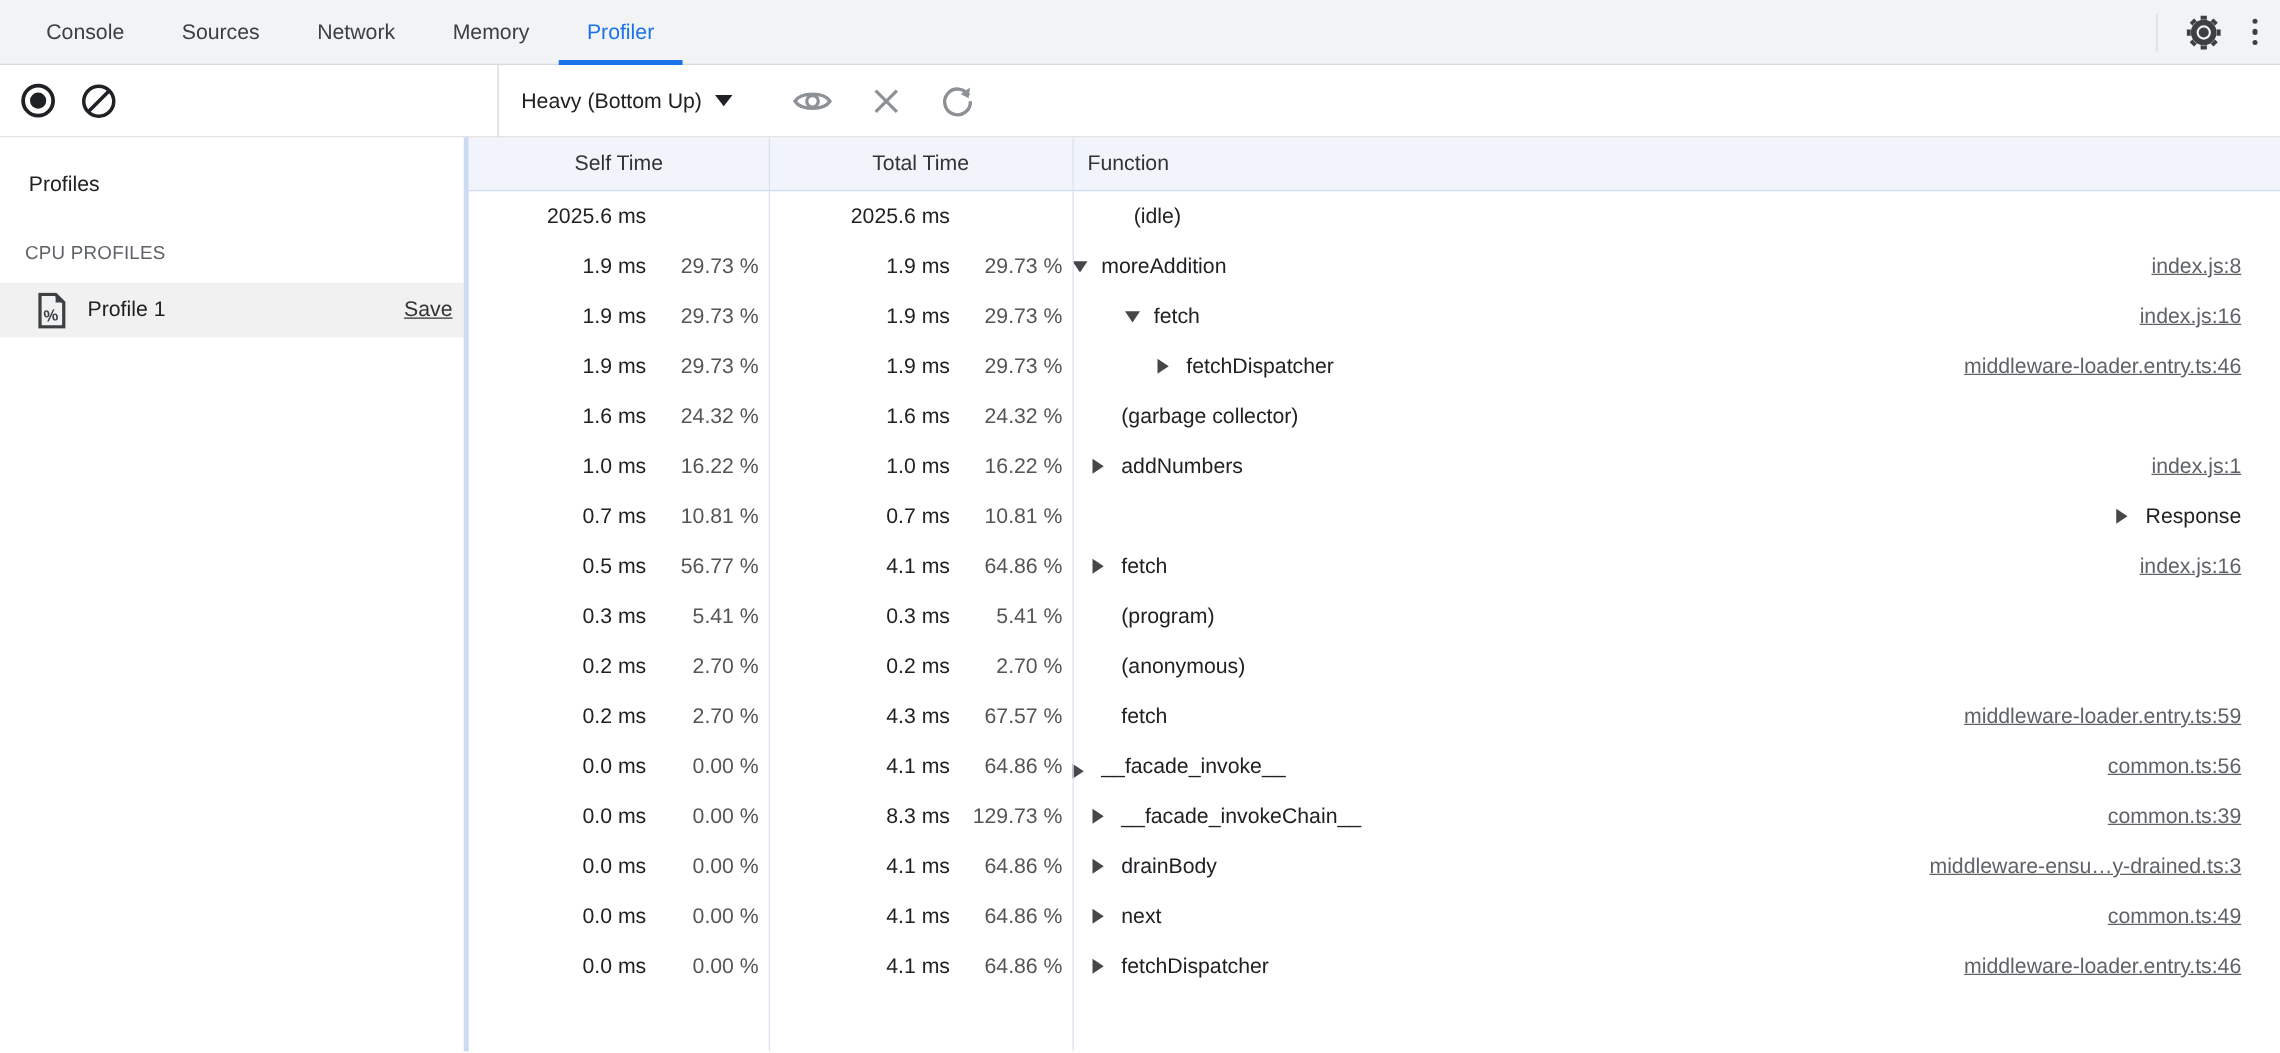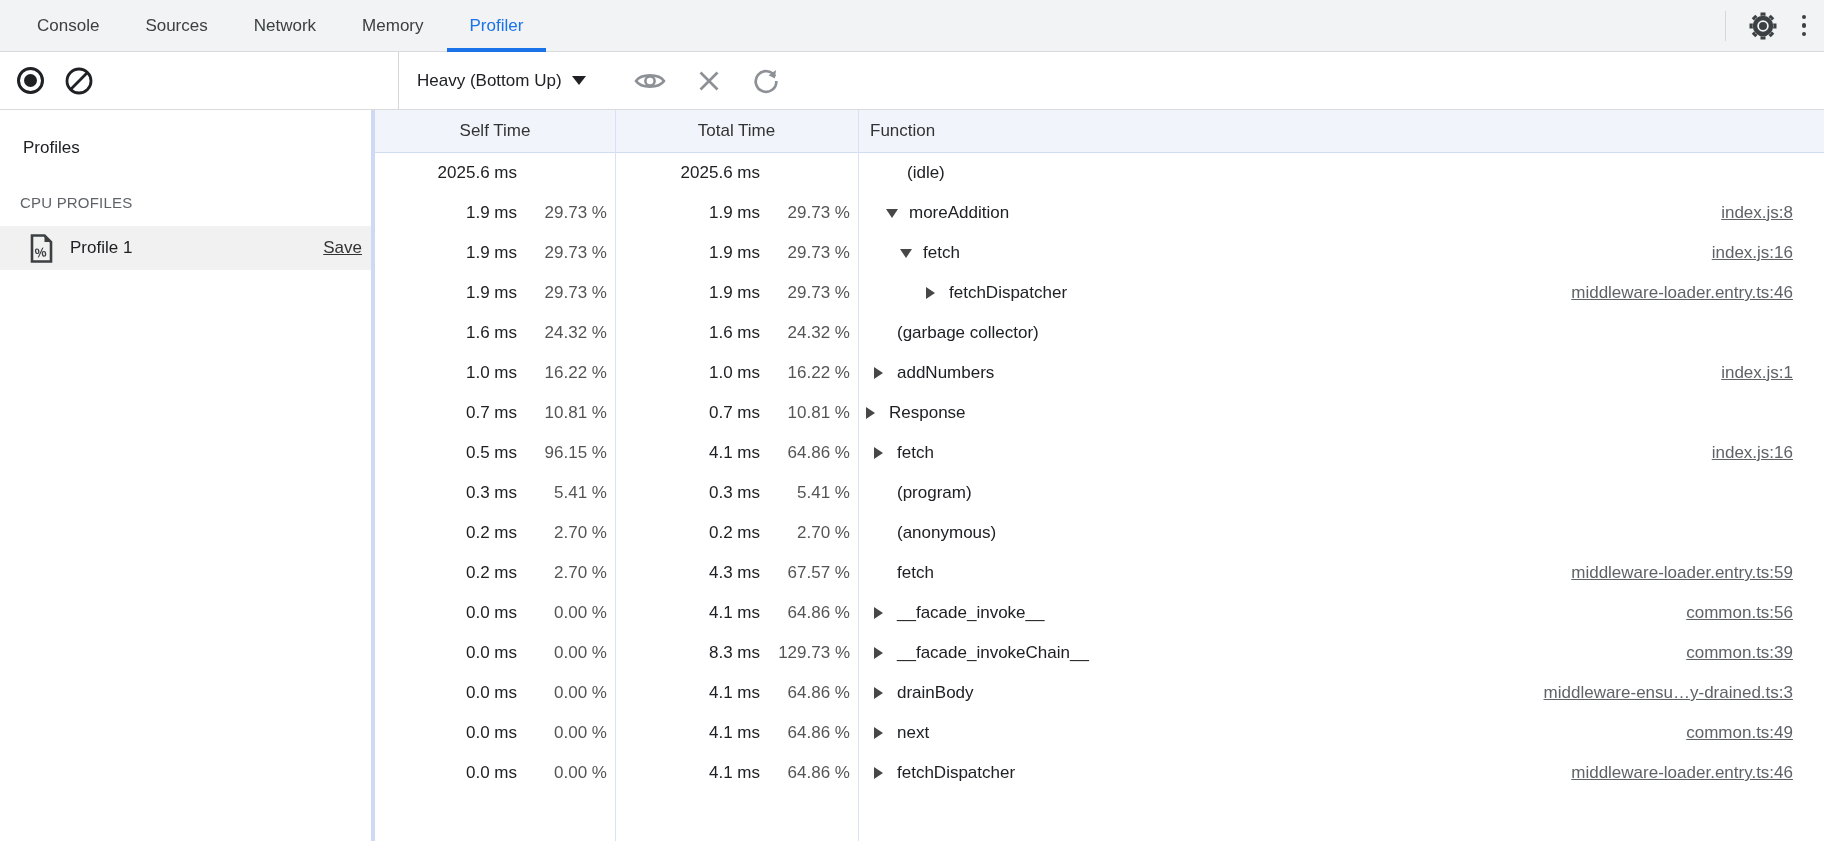--- a/index.html
+++ b/index.html
@@ -188,21 +188,21 @@
         </div>
         <div class="grow">
           <div class="cell c1">
             <span class="tval">1.9 ms</span>
             <span class="pval">29.73 %</span>
           </div>
           <div class="cell c2">
             <span class="tval">1.9 ms</span>
             <span class="pval">29.73 %</span>
           </div>
-          <div class="cell c3" style="padding-left: 28px;">
+          <div class="cell c3" style="padding-left: 0;">
             <span class="arrowbox">
               <span class="tri-down"></span>
             </span>
             <span class="fnname">moreAddition</span>
             <span class="slink">index.js:8</span>
           </div>
         </div>
         <div class="grow">
           <div class="cell c1">
             <span class="tval">1.9 ms</span>
@@ -270,31 +270,31 @@
         </div>
         <div class="grow">
           <div class="cell c1">
             <span class="tval">0.7 ms</span>
             <span class="pval">10.81 %</span>
           </div>
           <div class="cell c2">
             <span class="tval">0.7 ms</span>
             <span class="pval">10.81 %</span>
           </div>
-          <div class="cell c3" style="padding-left: 8px;">
+          <div class="cell c3" style="padding-left: 8px; justify-content: flex-end;">
             <span class="arrowbox">
               <span class="tri-right"></span>
             </span>
             <span class="fnname">Response</span>
           </div>
         </div>
         <div class="grow">
           <div class="cell c1">
             <span class="tval">0.5 ms</span>
-            <span class="pval">96.15 %</span>
+            <span class="pval">56.77 %</span>
           </div>
           <div class="cell c2">
             <span class="tval">4.1 ms</span>
             <span class="pval">64.86 %</span>
           </div>
           <div class="cell c3" style="padding-left: 16px;">
             <span class="arrowbox">
               <span class="tri-right"></span>
             </span>
             <span class="fnname">fetch</span>
@@ -346,21 +346,21 @@
         </div>
         <div class="grow">
           <div class="cell c1">
             <span class="tval">0.0 ms</span>
             <span class="pval">0.00 %</span>
           </div>
           <div class="cell c2">
             <span class="tval">4.1 ms</span>
             <span class="pval">64.86 %</span>
           </div>
-          <div class="cell c3" style="padding-left: 16px;">
+          <div class="cell c3" style=" align-items: flex-end;">
             <span class="arrowbox">
               <span class="tri-right"></span>
             </span>
             <span class="fnname">__facade_invoke__</span>
             <span class="slink">common.ts:56</span>
           </div>
         </div>
         <div class="grow">
           <div class="cell c1">
             <span class="tval">0.0 ms</span>

